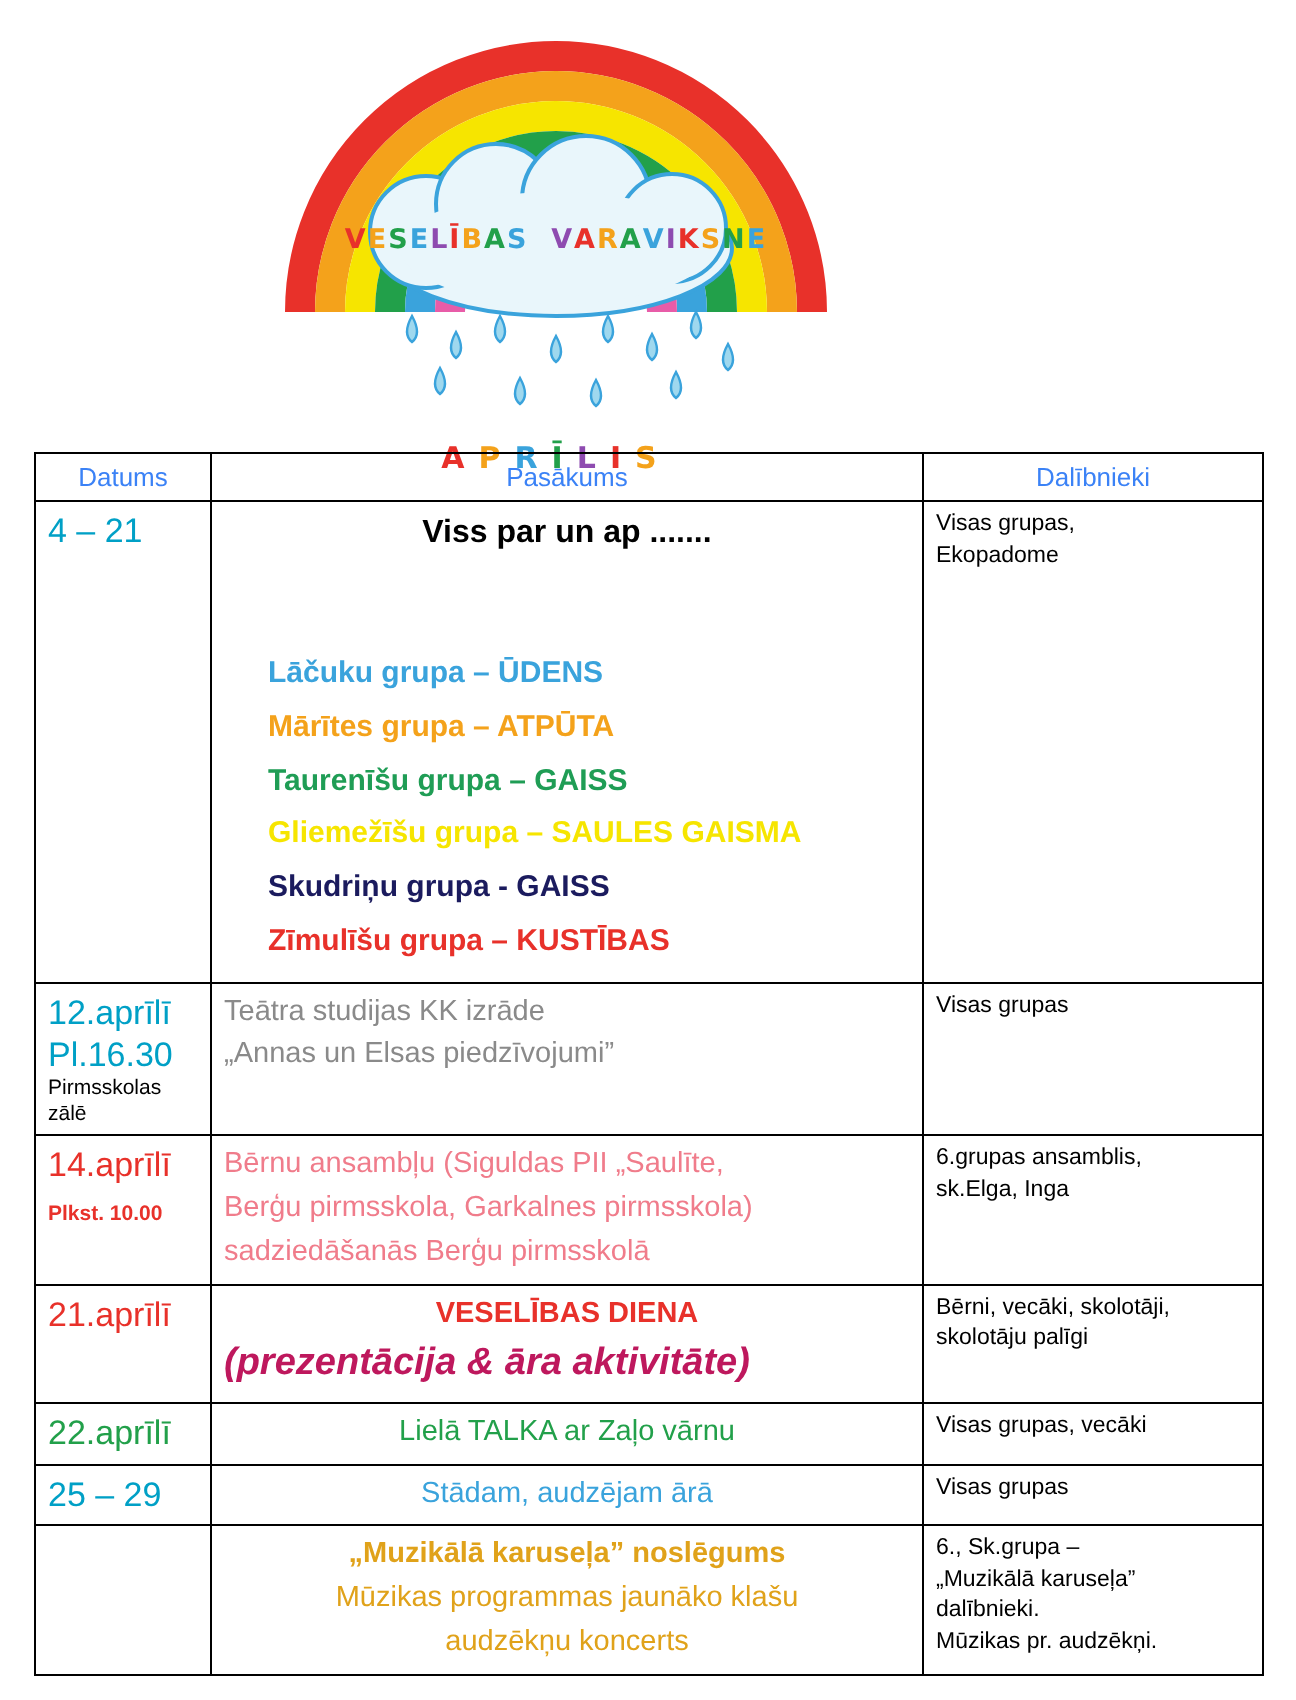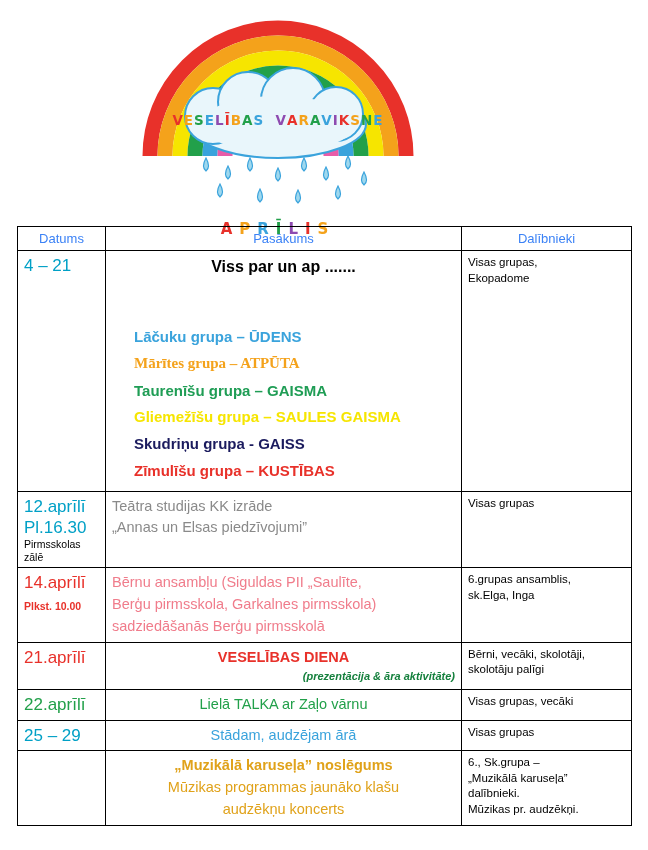--- a/index.html
+++ b/index.html
@@ -125,21 +125,21 @@
     color: #000;
     margin-bottom: 6px;
   }
   .ev-line {
     display: block;
     font-weight: bold;
     font-size: 15px;
     margin: 5px 0 5px 22px;
   }
   .c-blue   { color: #3aa3dc; margin-top: 48px; }
-  .c-orange { color: #f4a21b; font-family: Liberation Serif, serif; }
+  .c-orange { color: #f4a21b; }
   .c-green  { color: #1f9d55; }
   .c-yellow { color: #f6e500; }
   .c-dark   { color: #1b1b5e; }
   .c-red    { color: #e8312a; }
 
   .ev-gray {
     display: block;
     color: #8a8a8a;
     font-size: 14.5px;
     line-height: 1.5;
@@ -153,25 +153,25 @@
   .ev-center-red {
     display: block;
     text-align: center;
     color: #e8312a;
     font-weight: bold;
     font-size: 14.5px;
     line-height: 1.5;
   }
   .ev-center-red-it {
     display: block;
-    text-align: right;
-    color: #15803d;
+    text-align: left;
+    color: #be185d;
     font-weight: bold;
     font-style: italic;
-    font-size: 11px;
+    font-size: 19px;
     line-height: 1.5;
   }
   .ev-center-green {
     display: block;
     text-align: center;
     color: #22a04a;
     font-size: 14.5px;
     line-height: 1.5;
   }
   .ev-center-blue {
@@ -255,21 +255,21 @@
     <tbody>
 
       <tr class="row-tall-1">
         <td class="date-cell">
           <span class="date-main">4 – 21</span>
         </td>
         <td class="event-cell">
           <span class="ev-title">Viss par un ap .......</span>
           <span class="ev-line c-blue">Lāčuku grupa – ŪDENS</span>
           <span class="ev-line c-orange">Mārītes grupa – ATPŪTA</span>
-          <span class="ev-line c-green">Taurenīšu grupa – GAISMA</span>
+          <span class="ev-line c-green">Taurenīšu grupa – GAISS</span>
           <span class="ev-line c-yellow">Gliemežīšu grupa – SAULES GAISMA</span>
           <span class="ev-line c-dark">Skudriņu grupa  - GAISS</span>
           <span class="ev-line c-red">Zīmulīšu grupa – KUSTĪBAS</span>
         </td>
         <td class="part-cell">
           <div>Visas grupas,</div>
           <div>Ekopadome</div>
         </td>
       </tr>
 

